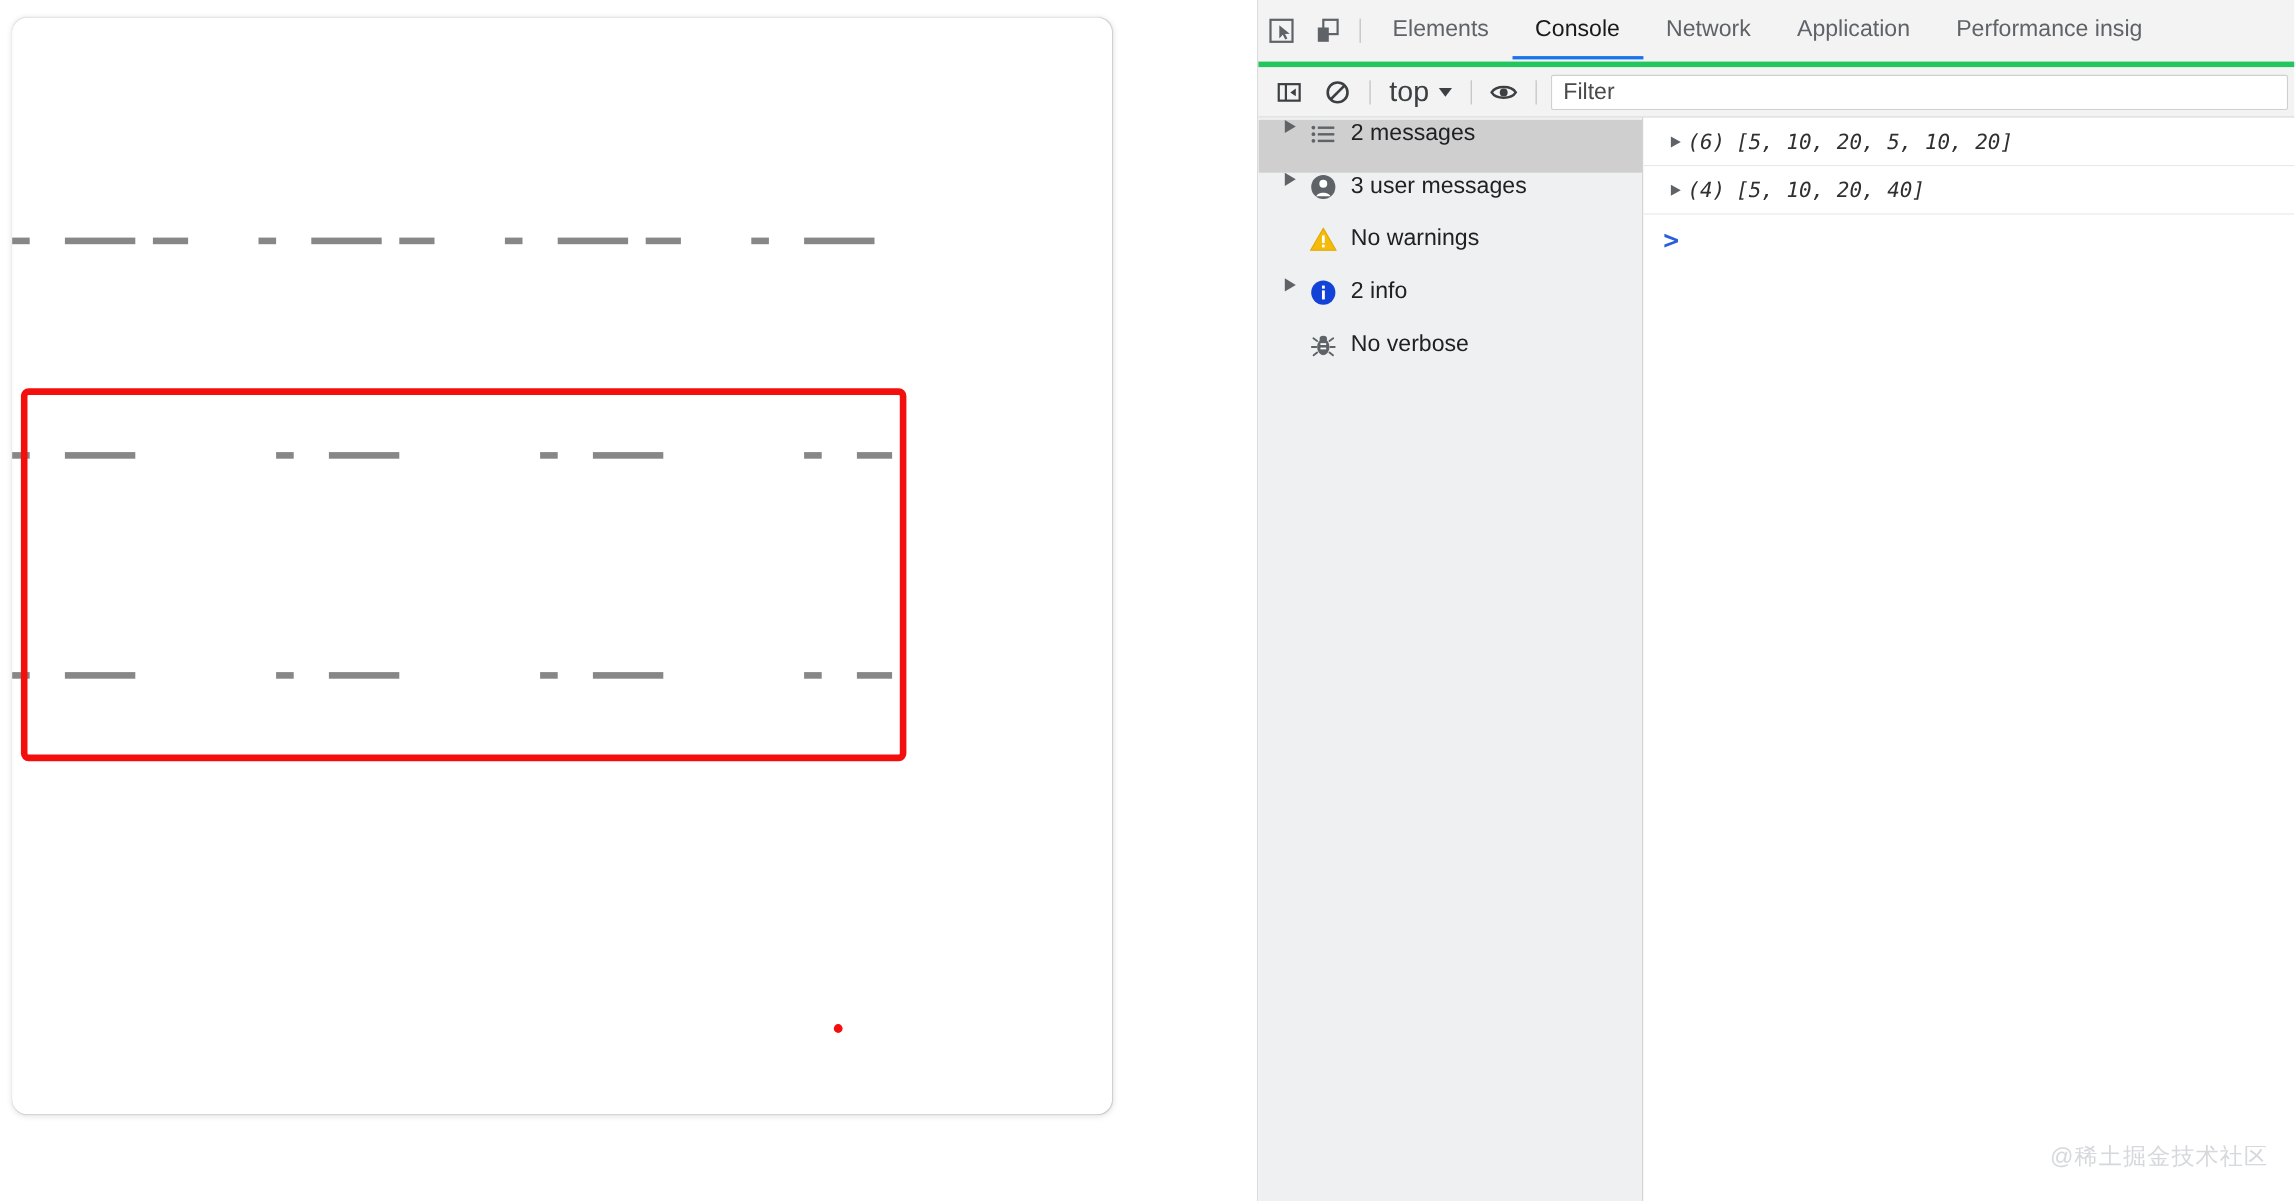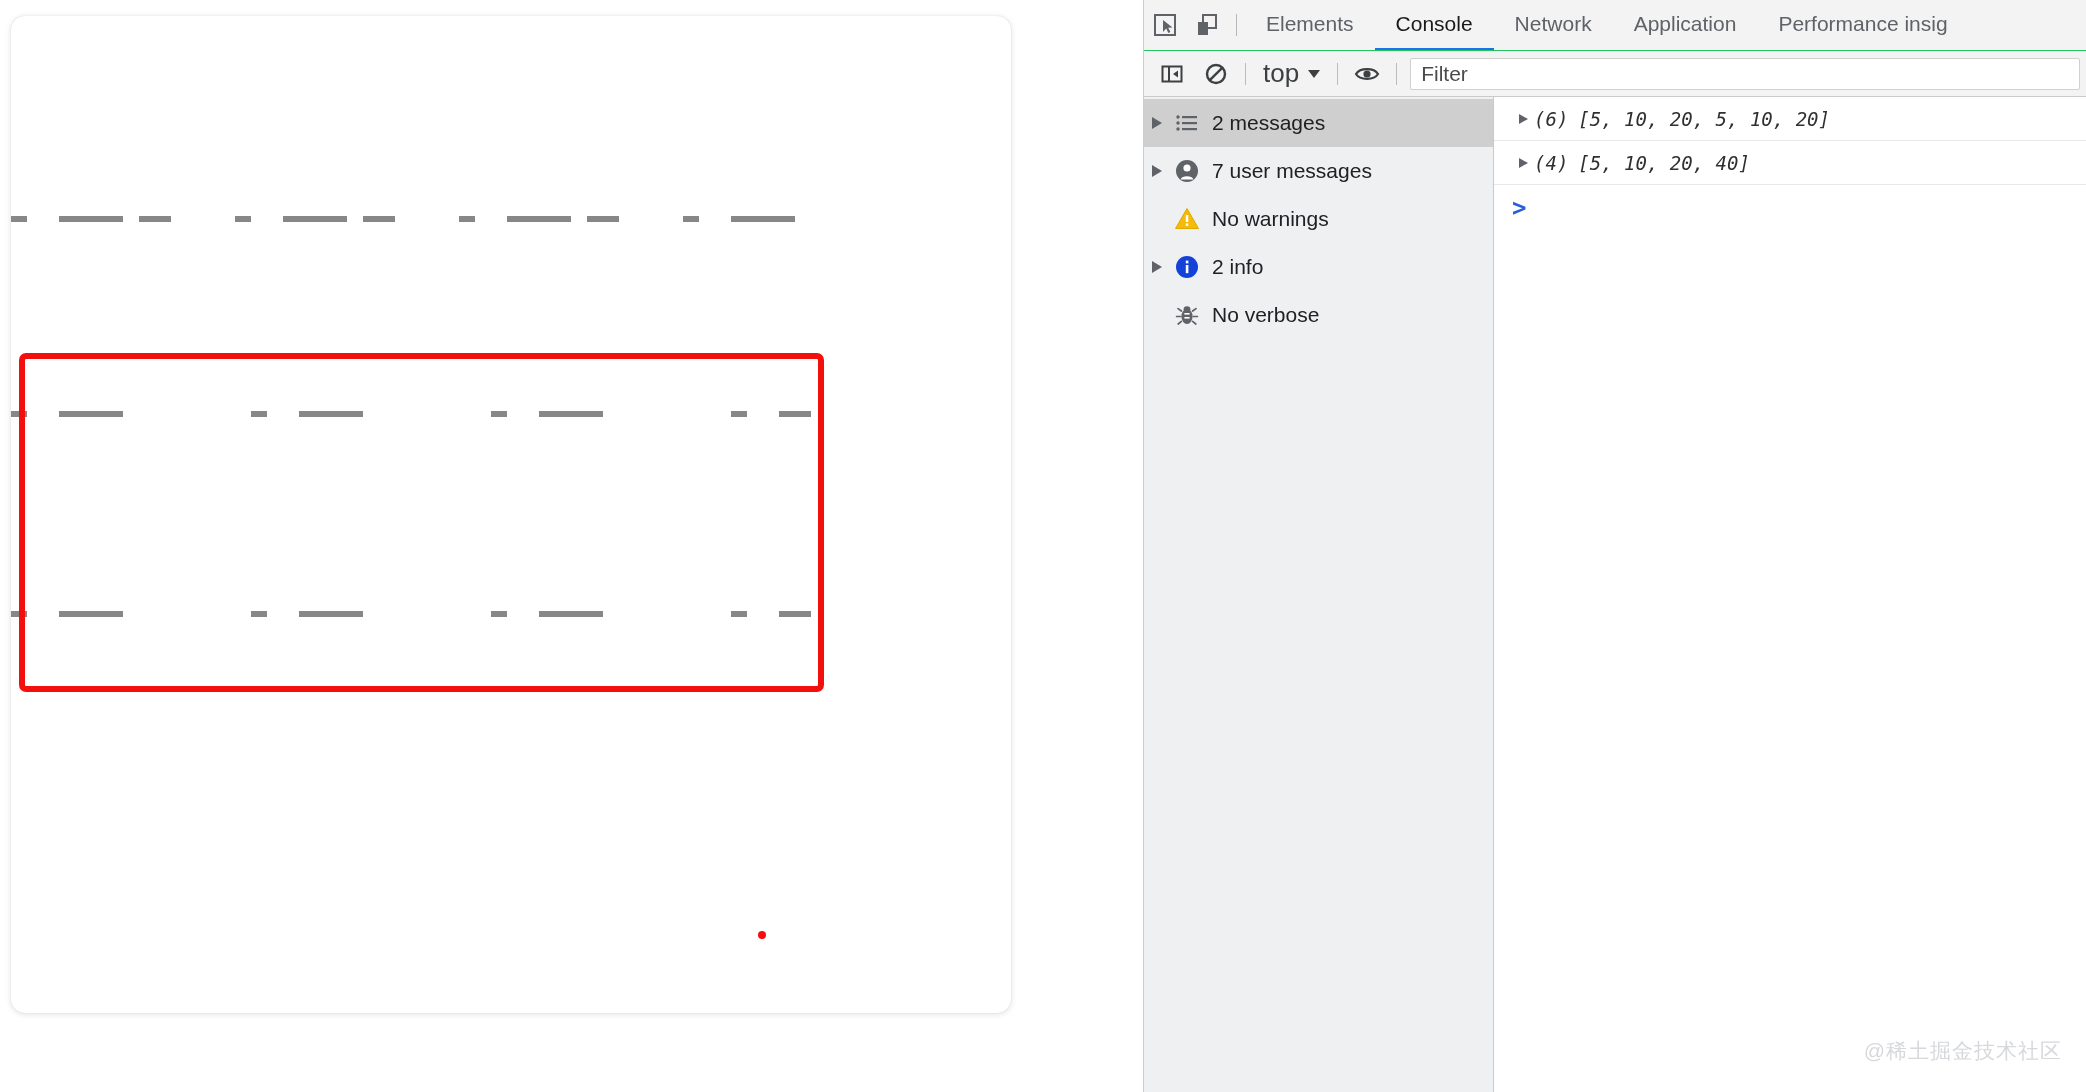--- a/index.html
+++ b/index.html
@@ -85,23 +85,23 @@
     border-left: 1px solid #cdcdcd;
     box-sizing: border-box;
     font-family: "Liberation Sans", sans-serif;
   }
 
   
   #tabbar {
     position: relative;
     display: flex;
     align-items: center;
-    height: 51px;
+    height: 61px;
     background: #f3f3f3;
-    border-bottom: 1px solid #22c55e;
+    border-bottom: 5px solid #22c55e;
     box-sizing: border-box;
     overflow: hidden;
     text-align: center;
   }
   .tb-icon-btn {
     width: 42px;
     height: 51px;
     display: flex;
     align-items: center;
     justify-content: center;
@@ -200,23 +200,23 @@
     width: 350px;
     flex: 0 0 350px;
     background: #eff0f1;
     border-right: 1px solid #c9c9c9;
     box-sizing: border-box;
     padding-top: 2px;
     overflow: hidden;
   }
   .side-item {
     display: flex;
-    align-items: center;
+    align-items: flex-start;
     height: 48px;
-    padding-left: 0;
+    padding-left: 16px;
     gap: 0;
     cursor: pointer;
     box-sizing: border-box;
   }
   .side-item.selected { background: #cfcfcf; }
   .side-twisty {
     width: 26px;
     flex: 0 0 26px;
     display: flex;
     align-items: center;
@@ -428,21 +428,21 @@
           <span class="side-twisty">
               <span class="tri"></span>
             </span>
           <span class="side-icon">
             <svg width="26" height="26" viewBox="0 0 26 26" aria-hidden="true">
               <circle cx="13" cy="13" r="11" fill="#5f6368"></circle>
               <circle cx="13" cy="10" r="3.6" fill="#ffffff"></circle>
               <path d="M6.6 21.5 C7.8 17.2 18.2 17.2 19.4 21.5 Z" fill="#ffffff"></path>
             </svg>
           </span>
-          <span class="side-label">7 user messages</span>
+          <span class="side-label">3 user messages</span>
         </div>
 
 
         <div class="side-item">
           <span class="side-twisty"></span>
           <span class="side-icon">
             <svg width="26" height="26" viewBox="0 0 26 26" aria-hidden="true">
               <path d="M13 2.5 L24.5 22.5 L1.5 22.5 Z" fill="#f5bb0a" stroke="#e0a800" stroke-width="1"></path>
               <rect x="11.8" y="9" width="2.5" height="7" fill="#ffffff"></rect>
               <rect x="11.8" y="17.4" width="2.5" height="2.5" fill="#ffffff"></rect>

